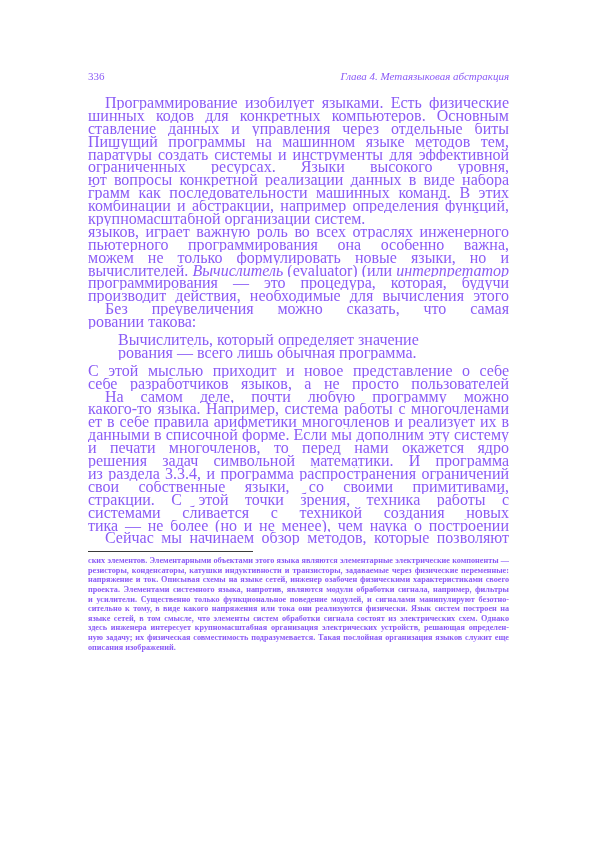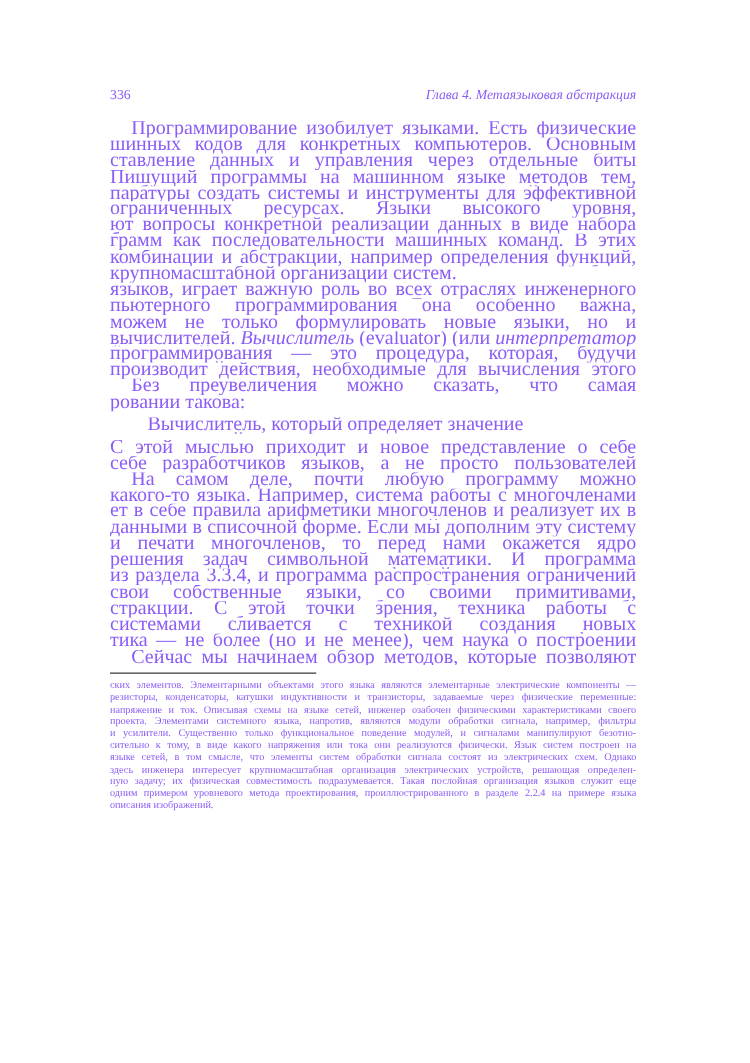--- a/index.html
+++ b/index.html
@@ -56,21 +56,21 @@
     margin-top: 6px;
     width: 165px;
     height: 0;
     border-top: 1px solid #3a3a3a;
   }
   .footnote {
     margin-top: 4px;
     font-size: 8.2px;
     line-height: 9.6px;
   }
-  .footnote .line { height: 9.6px; }
+  .footnote .line { height: 9.6px; font-weight: bold; }
 </style>
 </head>
 <body>
 
 <div class="sheet">
   <div class="content">
 
     <div class="pagehead">
       <span class="pagenum">336</span>
       <span class="chapter">Глава 4. Метаязыковая абстракция</span>
@@ -96,20 +96,21 @@
           <div class="line"><span>вычислителей. </span><span class="it">Вычислитель</span><span> (evaluator) (или </span><span class="it">интерпретатор</span><span> (interpreter)) для языка</span></div>
           <div class="line"><span>программирования — это процедура, которая, будучи примененной к выражению языка,</span></div>
           <div class="line last"><span>производит действия, необходимые для вычисления этого выражения.</span></div>
         </div>
         <div class="para">
           <div class="line findent"><span>Без преувеличения можно сказать, что самая основополагающая идея в программи-</span></div>
           <div class="line last"><span>ровании такова:</span></div>
         </div>
         <div class="para quote">
           <div class="line"><span>Вычислитель, который определяет значение выражений в языке программи-</span></div>
+          <div class="line last"><span>рования — всего лишь обычная программа.</span></div>
         </div>
         <div class="para">
           <div class="line"><span>С этой мыслью приходит и новое представление о себе самих: мы начинаем видеть в</span></div>
           <div class="line last"><span>себе разработчиков языков, а не просто пользователей языков, придуманных другими.</span></div>
         </div>
         <div class="para">
           <div class="line findent"><span>На самом деле, почти любую программу можно рассматривать как вычислитель для</span></div>
           <div class="line"><span>какого-то языка. Например, система работы с многочленами из раздела 2.5.3 заключа-</span></div>
           <div class="line"><span>ет в себе правила арифметики многочленов и реализует их в терминах операций над</span></div>
           <div class="line"><span>данными в списочной форме. Если мы дополним эту систему процедурами для чтения</span></div>
@@ -131,18 +132,17 @@
     <div class="footnote">
         <div class="line"><span>ских элементов. Элементарными объектами этого языка являются элементарные электрические компоненты —</span></div>
         <div class="line"><span>резисторы, конденсаторы, катушки индуктивности и транзисторы, задаваемые через физические переменные:</span></div>
         <div class="line"><span>напряжение и ток. Описывая схемы на языке сетей, инженер озабочен физическими характеристиками своего</span></div>
         <div class="line"><span>проекта. Элементами системного языка, напротив, являются модули обработки сигнала, например, фильтры</span></div>
         <div class="line"><span>и усилители. Существенно только функциональное поведение модулей, и сигналами манипулируют безотно-</span></div>
         <div class="line"><span>сительно к тому, в виде какого напряжения или тока они реализуются физически. Язык систем построен на</span></div>
         <div class="line"><span>языке сетей, в том смысле, что элементы систем обработки сигнала состоят из электрических схем. Однако</span></div>
         <div class="line"><span>здесь инженера интересует крупномасштабная организация электрических устройств, решающая определен-</span></div>
         <div class="line"><span>ную задачу; их физическая совместимость подразумевается. Такая послойная организация языков служит еще</span></div>
-        <div class="line"><span>одним примером уровневого метода проектирования, проиллюстрированного в разделе 2.2.4 на примере языка</span></div>
         <div class="line last"><span>описания изображений.</span></div>
       </div>
 
   </div>
 </div>
 
 </body></html>

